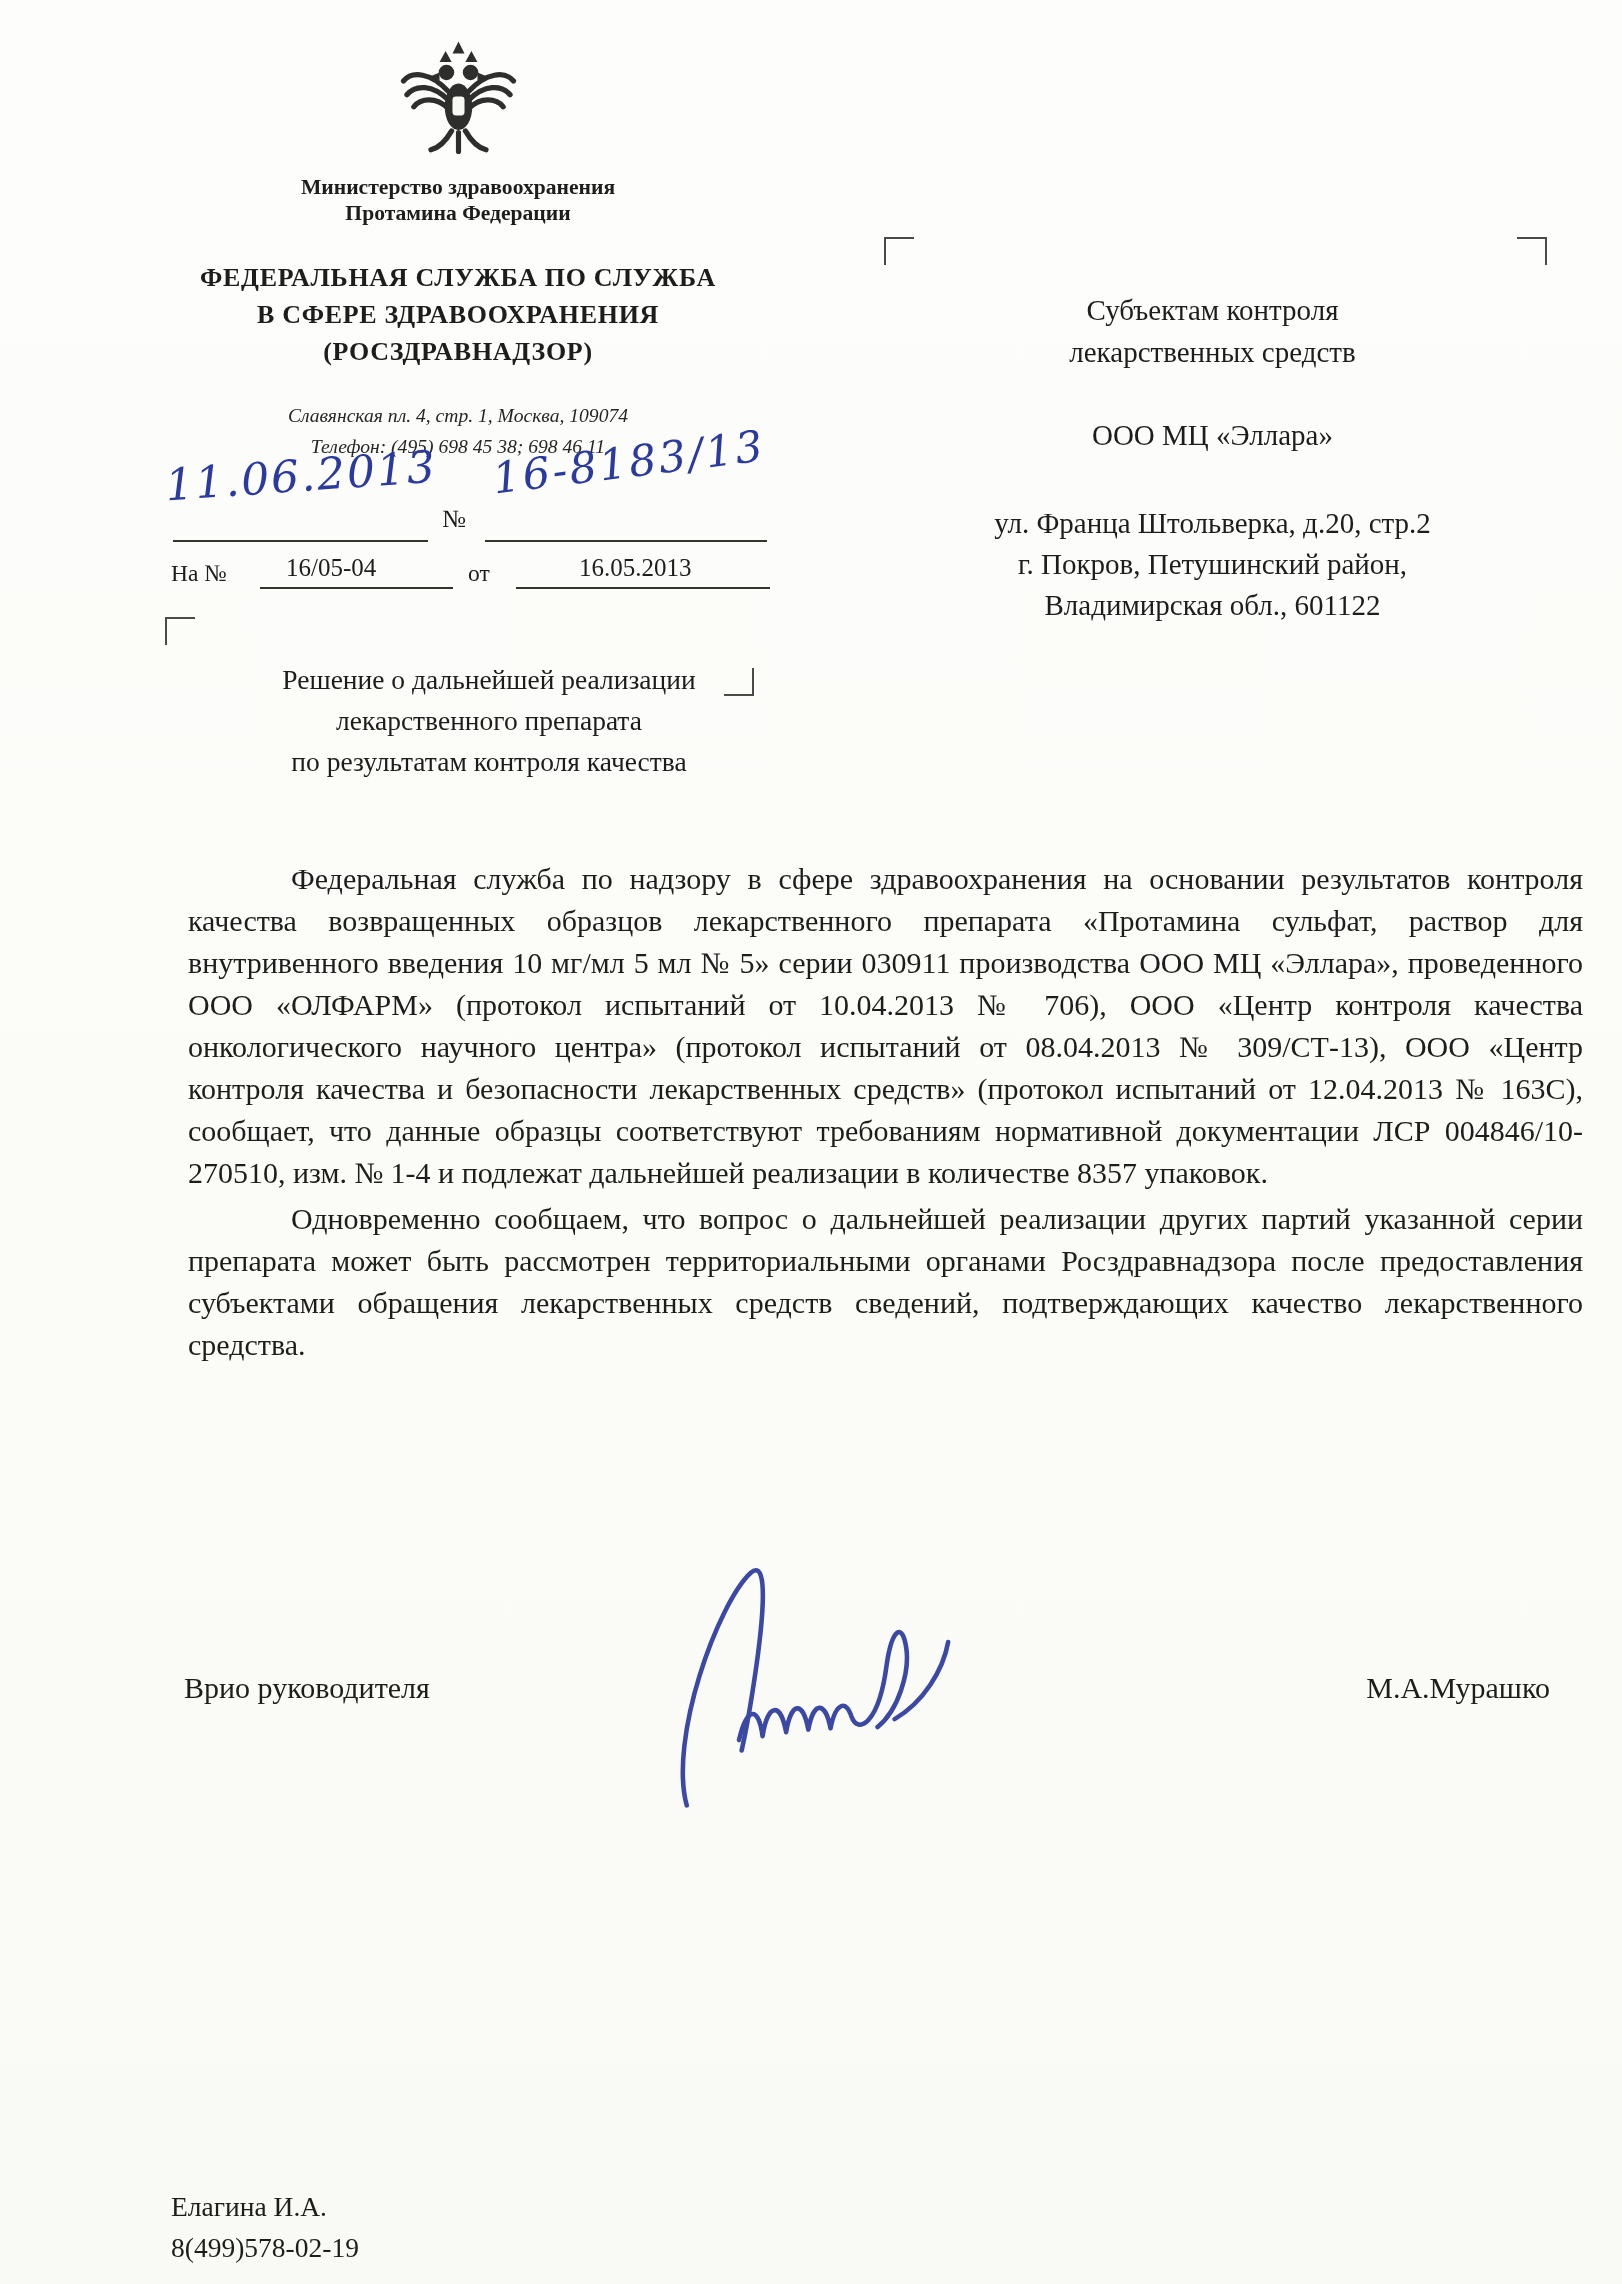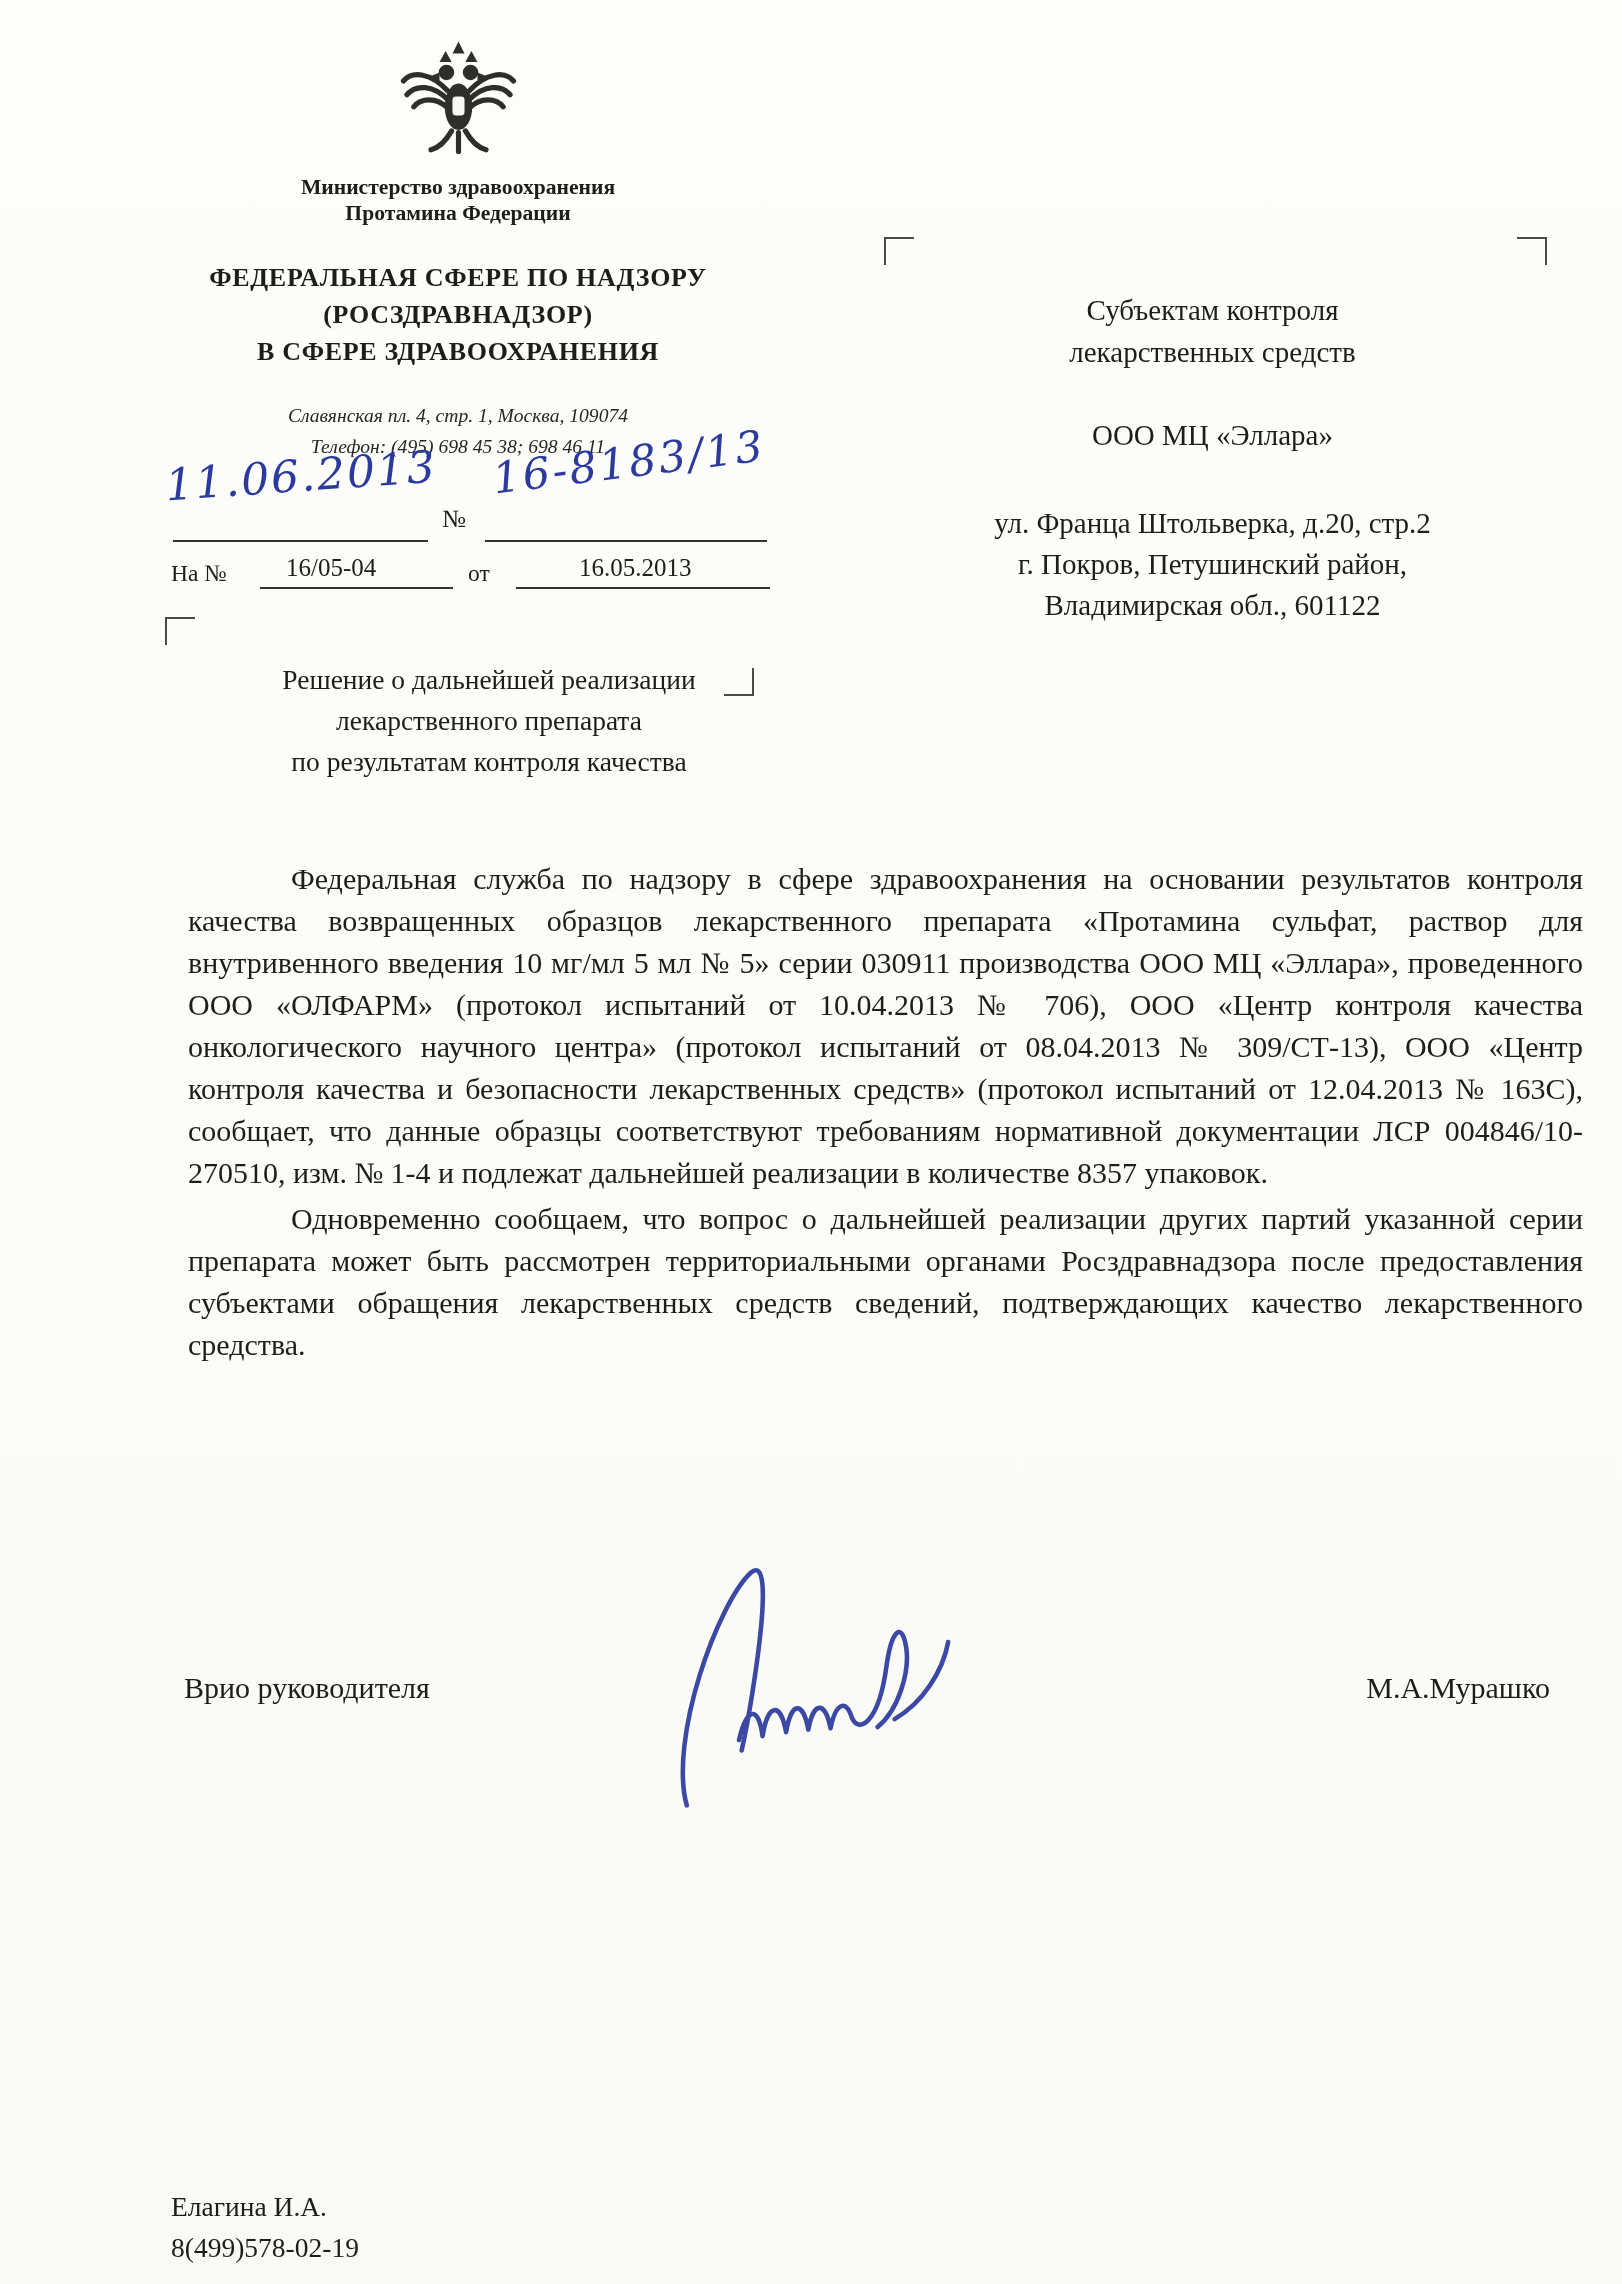--- a/index.html
+++ b/index.html
@@ -76,23 +76,23 @@
         <path d="M78 28 l7 -13 l7 13 z"></path>
         <path d="M63 18 l7 -14 l7 14 z"></path>
       </g>
       <rect x="63" y="68" width="14" height="22" rx="4" fill="#f8f8f4"></rect>
     </svg>
     <div class="ministry">
       <div>Министерство здравоохранения</div>
       <div>Протамина Федерации</div>
     </div>
     <div class="service">
-      <div>ФЕДЕРАЛЬНАЯ СФЕРЕ ПО НАДЗОРУ</div>
+      <div>ФЕДЕРАЛЬНАЯ СЛУЖБА ПО СЛУЖБА</div>
+      <div>В СФЕРЕ ЗДРАВООХРАНЕНИЯ</div>
       <div>(РОСЗДРАВНАДЗОР)</div>
-      <div>В СФЕРЕ ЗДРАВООХРАНЕНИЯ</div>
     </div>
     <div class="lh-address">
       <div>Славянская пл. 4, стр. 1, Москва, 109074</div>
       <div>Телефон: (495) 698 45 38; 698 46 11</div>
     </div>
   </div>
 
   <div class="u-line" style="left:173px;top:489px;width:255px;height:51px;"></div>
   <div class="u-line" style="left:485px;top:489px;width:282px;height:51px;"></div>
   <div class="hand hand-date">11.06.2013</div>

